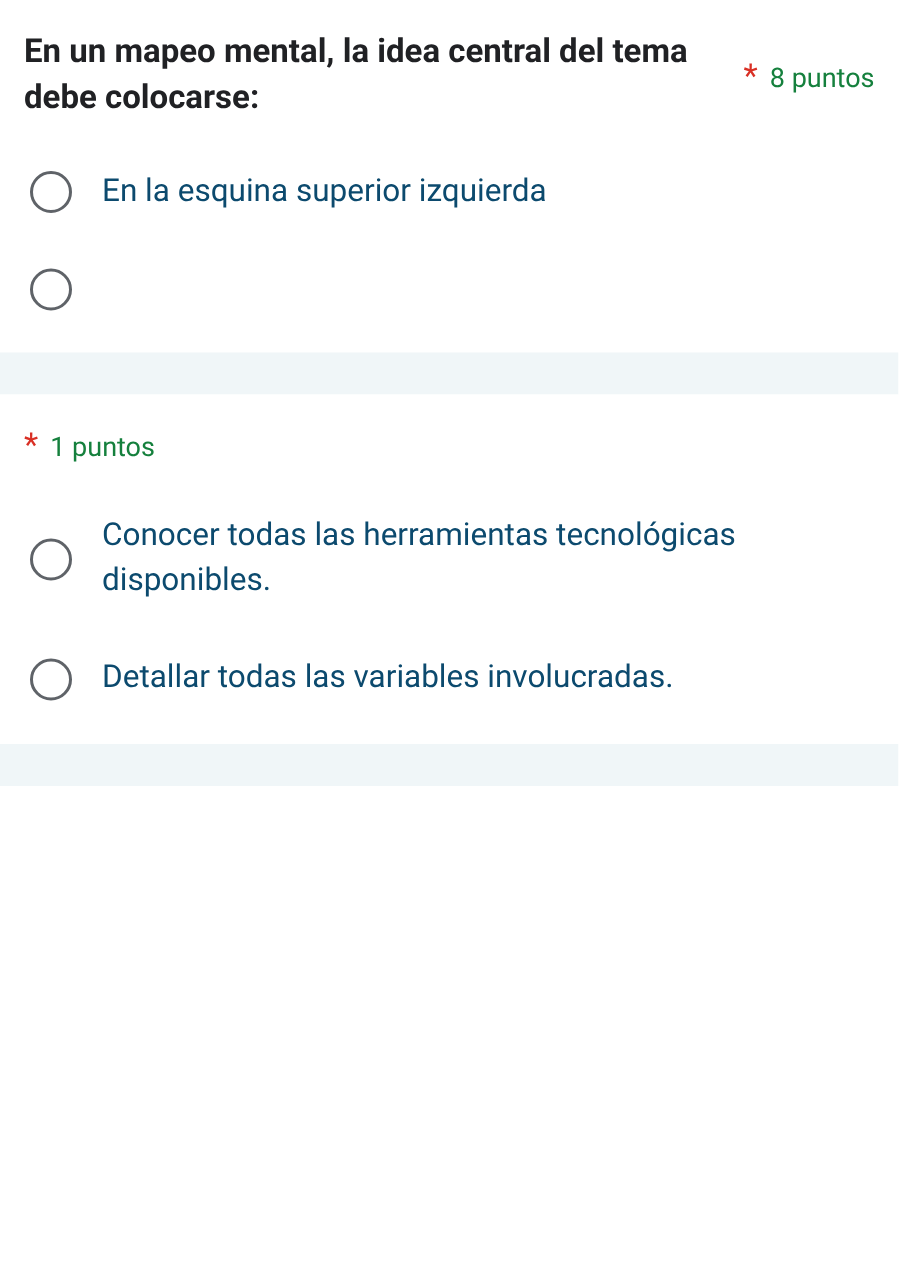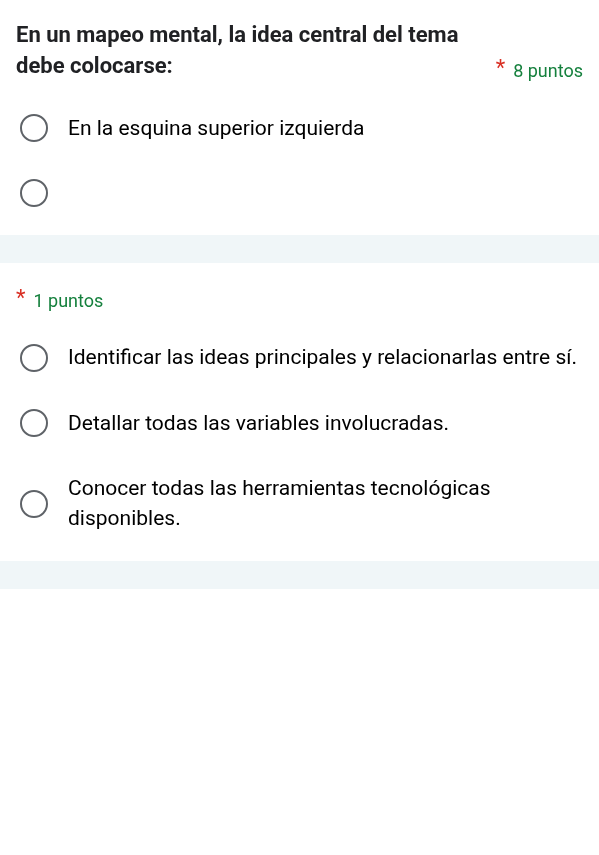--- a/index.html
+++ b/index.html
@@ -12,21 +12,21 @@
 .question-card {
   background: #ffffff;
   padding: 20px 16px 28px 16px;
 }
 .separator {
   height: 28px;
   background: #f0f6f8;
 }
 .question-header {
   display: flex;
-  align-items: flex-end;
+  align-items: center;
   gap: 8px;
   margin-bottom: 32px;
 }
 .question-title {
   font-size: 22px;
   font-weight: 700;
   line-height: 1.4;
   color: #202124;
   flex: 1;
 }
@@ -69,21 +69,21 @@
   border-color: #1a8a96;
 }
 .radio.selected .radio-dot {
   width: 14px;
   height: 14px;
   border-radius: 50%;
   background: #1a8a96;
 }
 .option-label {
   font-size: 21px;
-  color: #000000;
+  color: #0c4a6e;
   line-height: 1.4;
 }
 </style>
 </head>
 <body>
 
 <div class="question-card">
   <div class="question-header">
     <div class="question-title">En un mapeo mental, la idea central del tema debe colocarse:</div>
     <span class="required-star">*</span>
@@ -109,30 +109,24 @@
 <div class="question-card">
   <div class="question-header">
     <span class="required-star">*</span>
     <span class="points">1 puntos</span>
   </div>
   <div class="options">
     <div class="option">
       <div class="radio">
           <div class="radio-dot"></div>
         </div>
-      <div class="option-label">Identificar las ideas principales y relacionarlas entre sí.</div>
+      <div class="option-label">Conocer todas las herramientas tecnológicas disponibles.</div>
     </div>
     <div class="option">
       <div class="radio">
           <div class="radio-dot"></div>
         </div>
       <div class="option-label">Detallar todas las variables involucradas.</div>
     </div>
-    <div class="option">
-      <div class="radio">
-          <div class="radio-dot"></div>
-        </div>
-      <div class="option-label">Conocer todas las herramientas tecnológicas disponibles.</div>
-    </div>
   </div>
 </div>
 
 <div class="separator"></div>
 
 </body></html>

